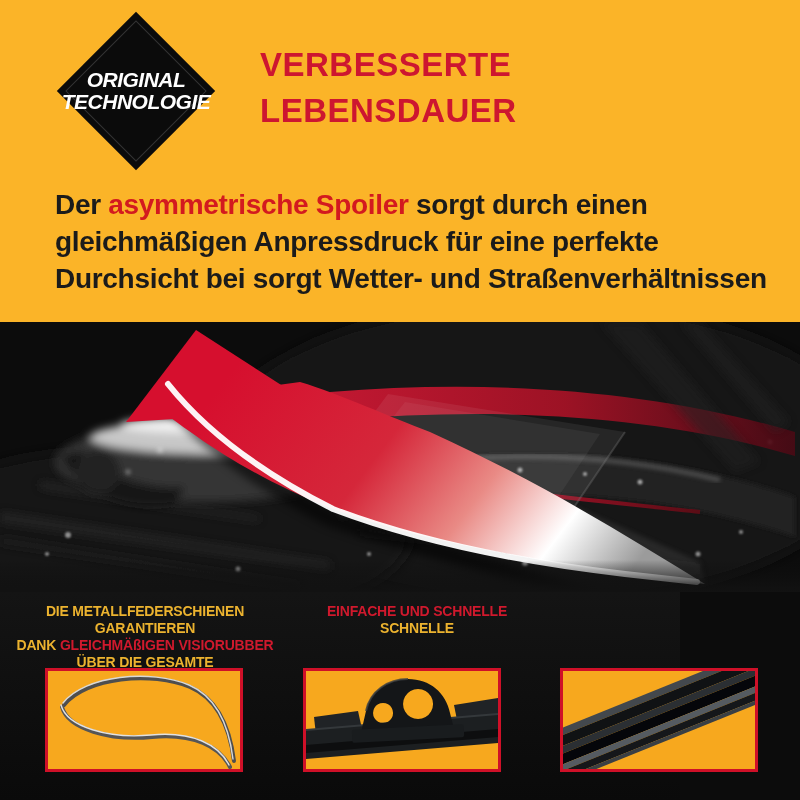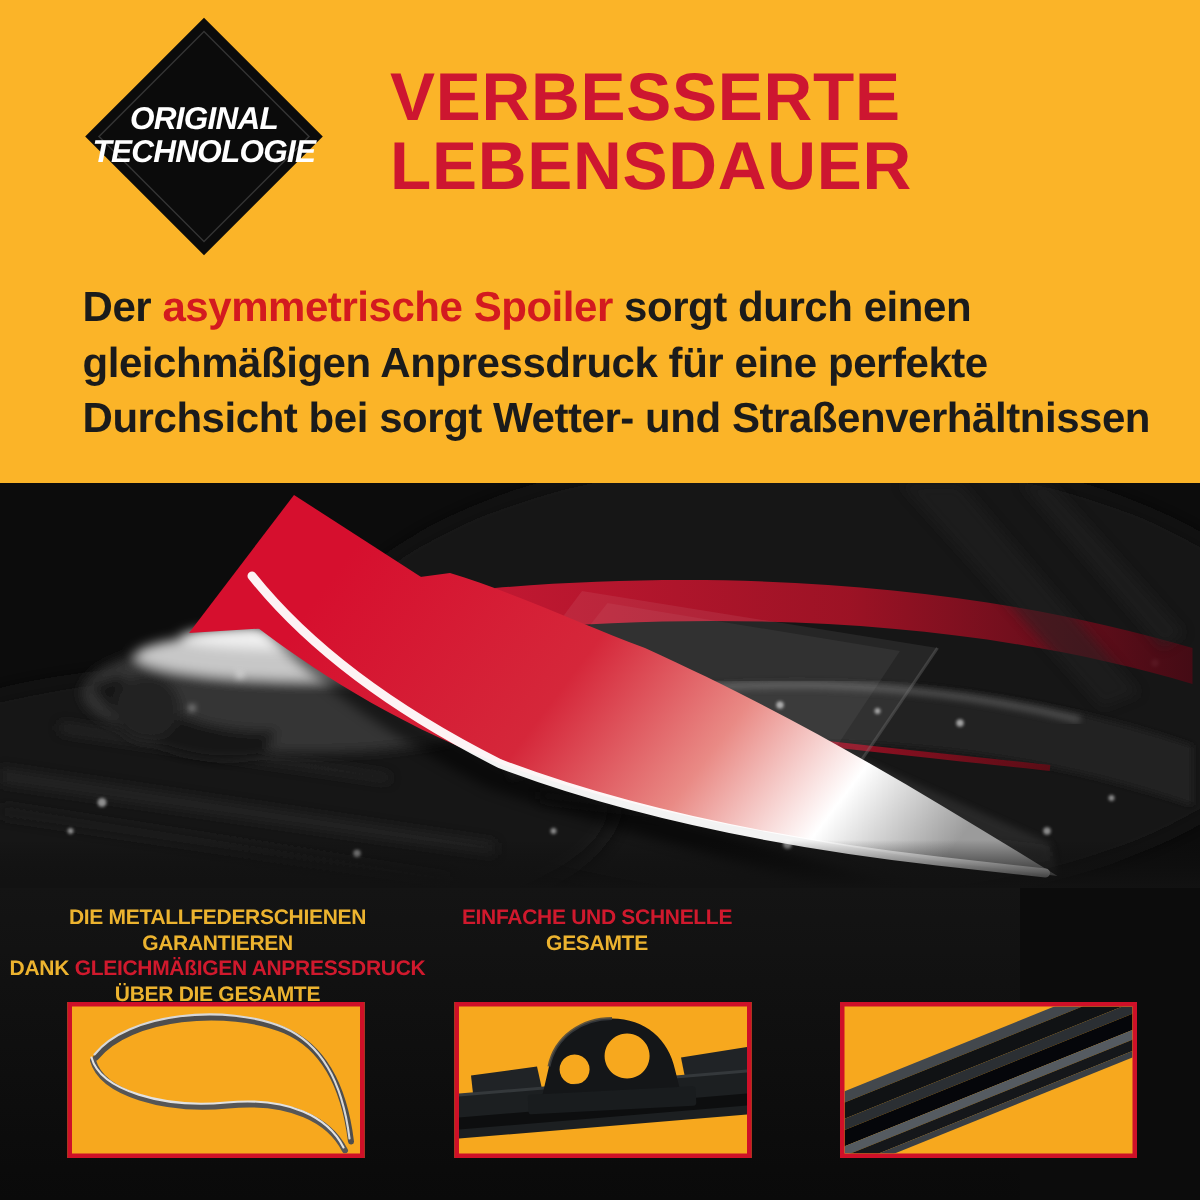--- a/index.html
+++ b/index.html
@@ -13,37 +13,37 @@
   .badge{position:absolute;left:80px;top:35px;width:112px;height:112px;
          background:#0b0b0b;transform:rotate(45deg);}
   .badge-border{position:absolute;inset:6px;border:1px solid #343434;}
   .badge-text{position:absolute;left:-34px;top:0;width:180px;height:112px;
               transform:rotate(-45deg);display:flex;flex-direction:column;
               align-items:center;justify-content:center;color:#ffffff;
               font-weight:bold;font-style:italic;font-size:21px;line-height:22px;
               letter-spacing:-0.5px;white-space:nowrap;}
 
   .heading{position:absolute;left:260px;top:42px;color:#cd1630;font-weight:bold;
-           font-size:45px;line-height:46px;letter-spacing:0.5px;}
+           font-size:33px;line-height:46px;letter-spacing:0.5px;}
 
   .intro{position:absolute;left:55px;top:186px;width:742px;color:#1b1b1b;
          font-weight:bold;font-size:28px;line-height:37px;letter-spacing:-0.3px;}
   .intro .hl{color:#d31a1f;}
 
   
   .hero{position:absolute;left:0;top:322px;width:800px;height:270px;background:#0c0c0c;}
   .hero svg{display:block;}
 
   
   .bottom{position:absolute;left:0;top:592px;width:680px;height:208px;
           background:linear-gradient(180deg,#141414 0%,#0e0e0e 60%,#0a0a0a 100%);}
   .feat{position:absolute;top:11px;text-align:center;font-weight:bold;
         font-size:14px;line-height:17px;letter-spacing:-0.2px;}
   .feat-left{left:0;width:290px;}
-  .feat-mid{left:293px;width:210px;}
+  .feat-mid{left:312px;width:210px;}
   .feat-right{left:550px;width:220px;}
   .fy{color:#ecb32f;}
   .fr{color:#d0192d;}
 
   .box{position:absolute;top:76px;width:192px;height:98px;
        border:3px solid #cf1028;background:#f7a81e;overflow:hidden;}
   .box-1{left:45px;}
   .box-2{left:303px;}
   .box-3{left:560px;}
   .box svg{display:block;}
@@ -194,27 +194,27 @@
 
       <rect x="0" y="238" width="800" height="32" fill="url(#fade)"></rect>
     </svg>
   </div>
 
   <div class="bottom">
 
     <div class="feat feat-left">
       <div class="fy">DIE METALLFEDERSCHIENEN GARANTIEREN</div>
       <div><span class="fy">DANK</span>
-        <span class="fr">GLEICHMÄßIGEN ANPRESSDRUCK</span></div>
+        <span class="fr">GLEICHMÄßIGEN VISIORUBBER</span></div>
       <div class="fy">ÜBER DIE GESAMTE WISCHERBLATTLÄNGE</div>
     </div>
 
     <div class="feat feat-mid">
       <div class="fr">EINFACHE UND SCHNELLE</div>
-      <div class="fy">GESAMTE</div>
+      <div class="fy">SCHNELLE</div>
     </div>
 
     <div class="feat feat-right">
     </div>
 
     <div class="box box-1">
       <svg width="192" height="98" viewBox="0 0 192 98">
         <g fill="none" stroke-linecap="round">
           <path d="M16,34 C38,6 104,0 142,16 C170,28 182,58 186,90" stroke="#4e4e4e" stroke-width="4"></path>
           <path d="M15,32 C37,4 103,-2 141,14 C169,26 181,56 185,88" stroke="#d8d8d8" stroke-width="1.4"></path>

